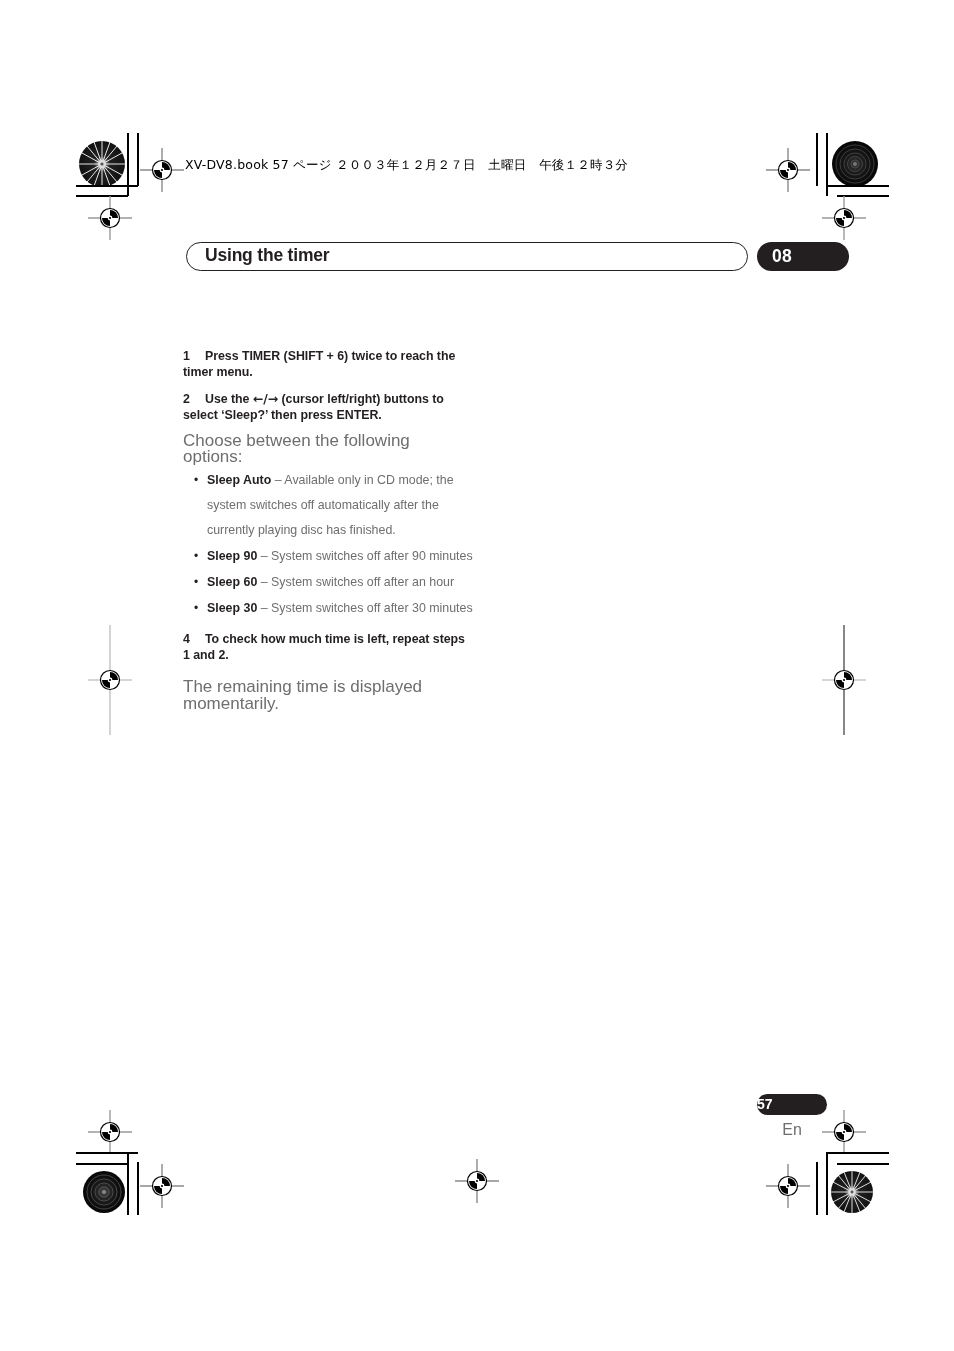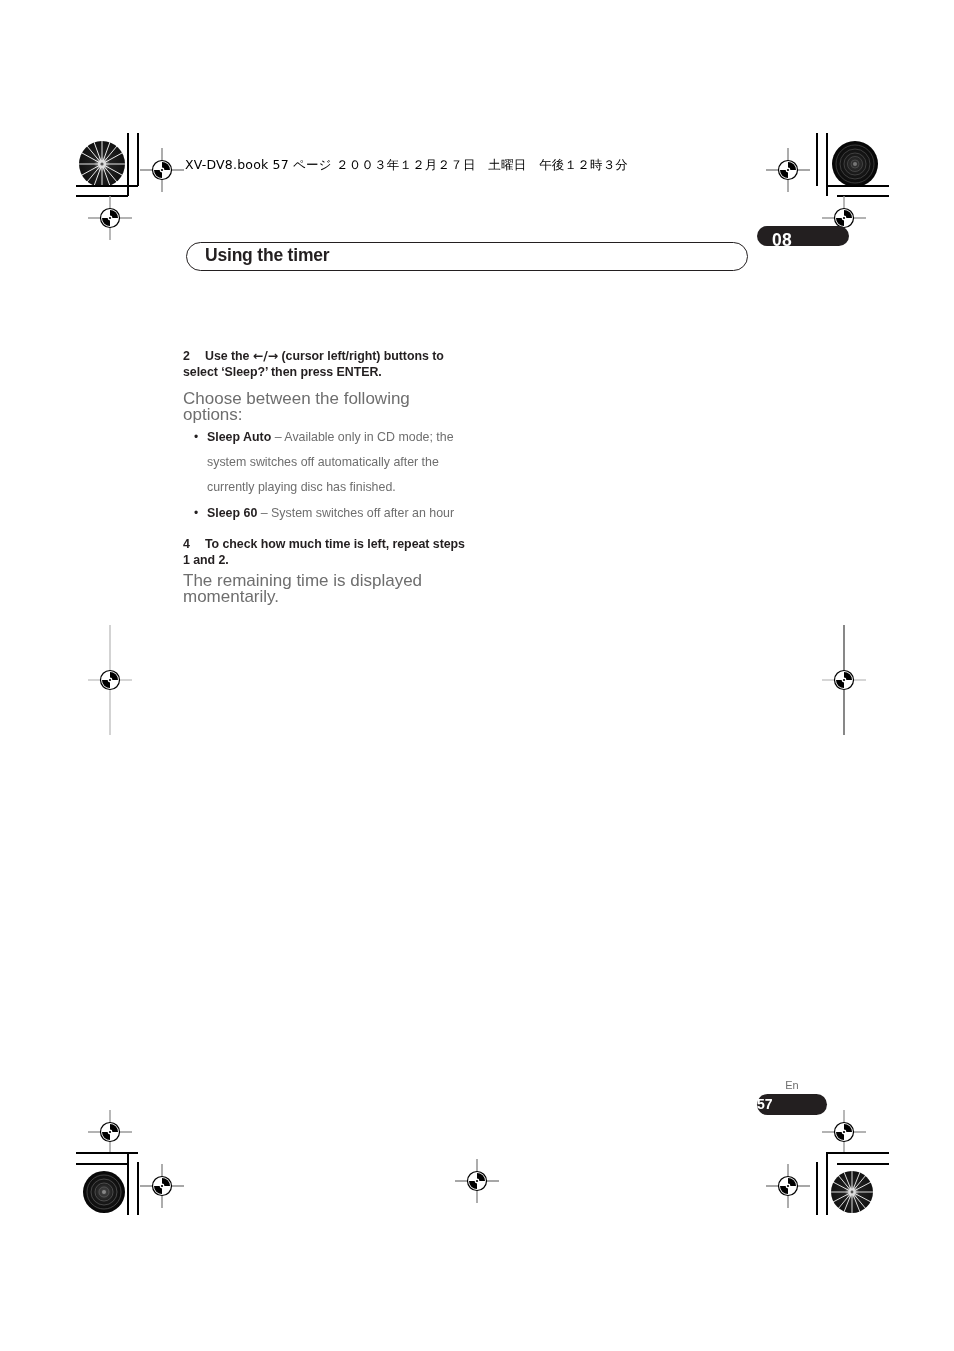--- a/index.html
+++ b/index.html
@@ -49,23 +49,23 @@
     top: 245px;
     font-size: 17.5px;
     font-weight: bold;
     color: #231f20;
     letter-spacing: -0.2px;
     margin-left: 7px;
   }
   .chapter-badge {
     position: absolute;
     left: 757px;
-    top: 226px;
+    top: 242px;
     width: 92px;
-    height: 20px;
+    height: 29px;
     background: #231f20;
     border-radius: 15px;
   }
   .chapter-badge span {
     position: absolute;
     left: 15px;
     top: 4px;
     color: #ffffff;
     font-size: 17.5px;
     font-weight: bold;
@@ -119,21 +119,21 @@
     top: 0;
     color: #231f20;
     font-size: 12px;
   }
   ul.options li b {
     color: #231f20;
     font-weight: bold;
   }
   .step-last {
     margin-top: 10px;
-    margin-bottom: 4px;
+    margin-bottom: 16px;
   }
 
   
   .pagenum-badge {
     position: absolute;
     left: 757px;
     top: 1094px;
     width: 70px;
     height: 21px;
     background: #231f20;
@@ -144,24 +144,24 @@
     left: 0; right: 0;
     top: 2px;
     text-align: left;
     color: #fff;
     font-size: 14px;
     font-weight: bold;
   }
   .pagenum-lang {
     position: absolute;
     left: 757px;
-    top: 1079px;
+    top: 1121px;
     width: 70px;
     text-align: center;
-    font-size: 11px;
+    font-size: 16px;
     color: #6e6e6e;
   }
 </style>
 </head>
 <body>
 
 <div class="mark-layer">
 
   <svg class="reg" style="left:78px; top:140px;" width="48" height="48" viewBox="0 0 48 48">
     <defs>
@@ -393,31 +393,36 @@
 <div class="page-header">XV-DV8.book 57 ページ ２００３年１２月２７日　土曜日　午後１２時３分</div>
 
 <div class="title-bar"></div>
 <div class="title-text">Using the timer</div>
 <div class="chapter-badge">
   <span>08</span>
 </div>
 
 <div class="content">
 
+  <div class="step">
+    <span class="num">1</span><span>Press TIMER (SHIFT + 6) twice to reach the timer menu.</span>
+  </div>
 
   <div class="step">
     <span class="num">2</span><span>Use the </span><span class="arrow">←/→</span><span> (cursor left/right) buttons to select ‘Sleep?’ then press ENTER.</span>
   </div>
 
 
   <p class="para">Choose between the following options:</p>
 
   <ul class="options">
     <li><b>Sleep Auto</b><span> – Available only in CD mode; the system switches off automatically after the currently playing disc has finished.</span></li>
+    <li><b>Sleep 90</b><span> – System switches off after 90 minutes</span></li>
     <li><b>Sleep 60</b><span> – System switches off after an hour</span></li>
+    <li><b>Sleep 30</b><span> – System switches off after 30 minutes</span></li>
   </ul>
 
   <div class="step step-last">
     <span class="num">4</span><span>To check how much time is left, repeat steps 1 and 2.</span>
   </div>
 
   <p class="para">The remaining time is displayed momentarily.</p>
 </div>
 
 <div class="pagenum-badge">

